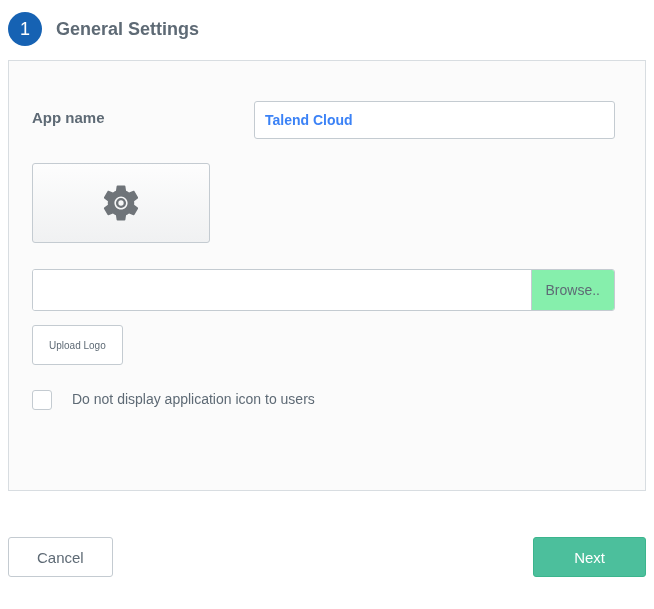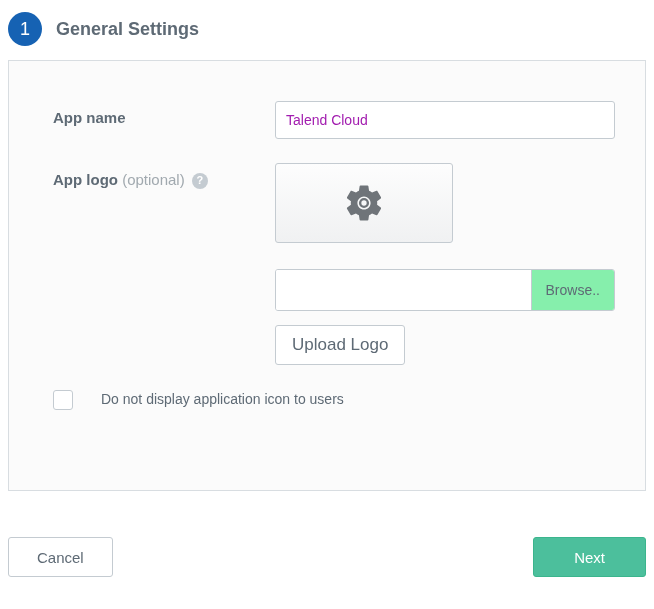--- a/index.html
+++ b/index.html
@@ -30,21 +30,21 @@
       font-weight: 400;
     }
     .step-title {
       font-size: 18px;
       color: #5e6a75;
       font-weight: 700;
     }
     .panel {
       border: 1px solid #d8dde1;
       background: #fbfbfb;
-      padding: 40px 30px 40px 44px;
+      padding: 40px 30px 40px 23px;
     }
     .form-row {
       display: flex;
       align-items: flex-start;
       margin-bottom: 24px;
     }
     .form-label {
       width: 222px;
       min-width: 222px;
       font-size: 15px;
@@ -60,22 +60,23 @@
     .form-control-col {
       flex: 1;
     }
     .text-input {
       width: 100%;
       height: 38px;
       border: 1px solid #c4cbd1;
       border-radius: 3px;
       padding: 0 10px;
       font-size: 14px;
-      color: #a21caf;
-      background: #fff;
+      color: #3b82f6;
+      background: #fff;
+      font-weight: bold;
     }
     .help-icon {
       display: inline-flex;
       align-items: center;
       justify-content: center;
       width: 16px;
       height: 16px;
       border-radius: 50%;
       background: #c4cbd1;
       color: #fff;
@@ -124,27 +125,27 @@
       font-size: 14px;
       cursor: pointer;
     }
     .upload-btn {
       height: 40px;
       padding: 0 16px;
       border: 1px solid #c4cbd1;
       border-radius: 3px;
       background: #fff;
       color: #5e6a75;
-      font-size: 17px;
+      font-size: 10px;
       cursor: pointer;
     }
     .checkbox-row {
       display: flex;
       align-items: flex-end;
-      gap: 28px;
+      gap: 20px;
       margin-bottom: 16px;
     }
     .checkbox-box {
       width: 20px;
       height: 20px;
       border: 1px solid #c4cbd1;
       border-radius: 3px;
       background: #fff;
       flex-shrink: 0;
       cursor: pointer;
@@ -195,25 +196,20 @@
 <div class="panel">
 
   <div class="form-row">
     <div class="form-label">App name</div>
     <div class="form-control-col">
       <input class="text-input" type="text" value="Talend Cloud" style="">
     </div>
   </div>
 
   <div class="form-row">
-    <div class="form-label">
-      <span>App logo</span>
-      <span class="optional">(optional)</span>
-      <span class="help-icon">?</span>
-    </div>
     <div class="form-control-col">
       <div class="logo-preview">
         <svg class="gear-svg" viewBox="0 0 24 24">
           <path fill="#6f7479" d="M19.14,12.94c0.04-0.3,0.06-0.61,0.06-0.94c0-0.32-0.02-0.64-0.07-0.94l2.03-1.58c0.18-0.14,0.23-0.41,0.12-0.61 l-1.92-3.32c-0.12-0.22-0.37-0.29-0.59-0.22l-2.39,0.96c-0.5-0.38-1.03-0.7-1.62-0.94L14.4,2.81c-0.04-0.24-0.24-0.41-0.48-0.41 h-3.84c-0.24,0-0.43,0.17-0.47,0.41L9.25,5.35C8.66,5.59,8.12,5.92,7.63,6.29L5.24,5.33c-0.22-0.08-0.47,0-0.59,0.22L2.74,8.87 C2.62,9.08,2.66,9.34,2.86,9.48l2.03,1.58C4.84,11.36,4.8,11.69,4.8,12s0.02,0.64,0.07,0.94l-2.03,1.58 c-0.18,0.14-0.23,0.41-0.12,0.61l1.92,3.32c0.12,0.22,0.37,0.29,0.59,0.22l2.39-0.96c0.5,0.38,1.03,0.7,1.62,0.94l0.36,2.54 c0.05,0.24,0.24,0.41,0.48,0.41h3.84c0.24,0,0.44-0.17,0.47-0.41l0.36-2.54c0.59-0.24,1.13-0.56,1.62-0.94l2.39,0.96 c0.22,0.08,0.47,0,0.59-0.22l1.92-3.32c0.12-0.22,0.07-0.47-0.12-0.61L19.14,12.94z M12,15.6c-1.98,0-3.6-1.62-3.6-3.6 s1.62-3.6,3.6-3.6s3.6,1.62,3.6,3.6S13.98,15.6,12,15.6z"></path>
           <circle cx="12" cy="12" r="2.1" fill="none" stroke="#6f7479" stroke-width="1.3"></circle>
         </svg>
       </div>
       <div class="file-row">
         <input class="file-path" type="text" readonly="" value="" style="">
         <button class="browse-btn">Browse..</button>

